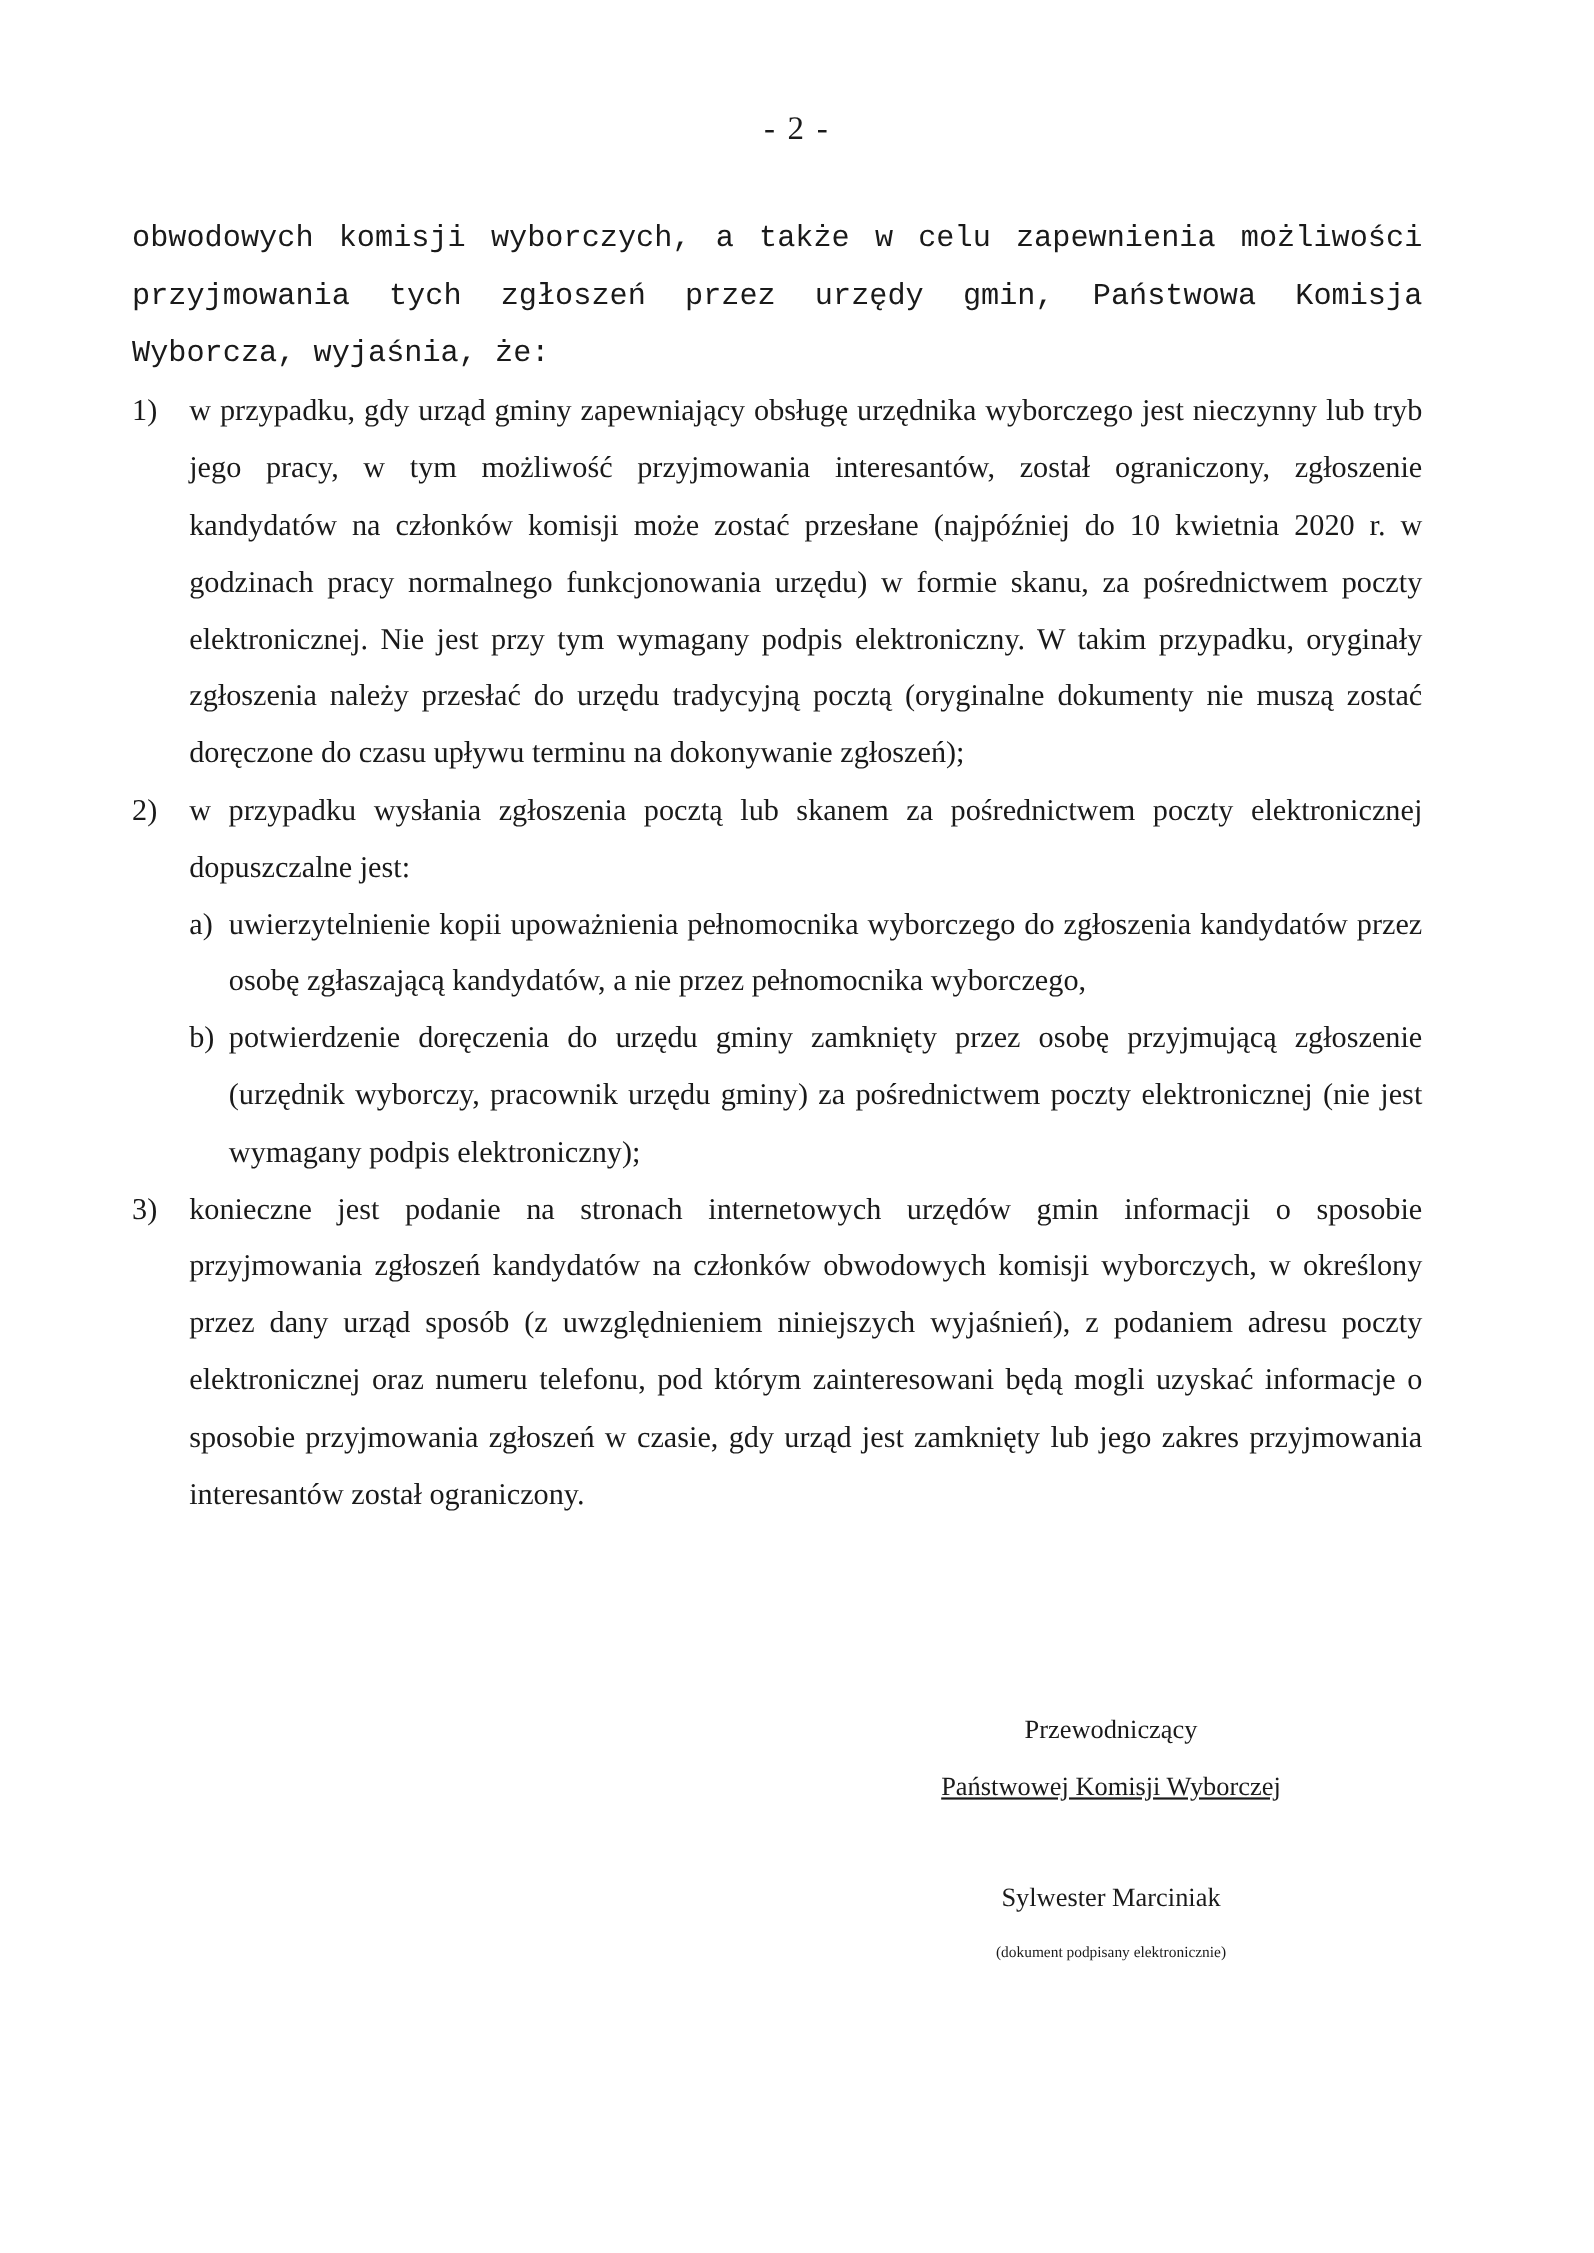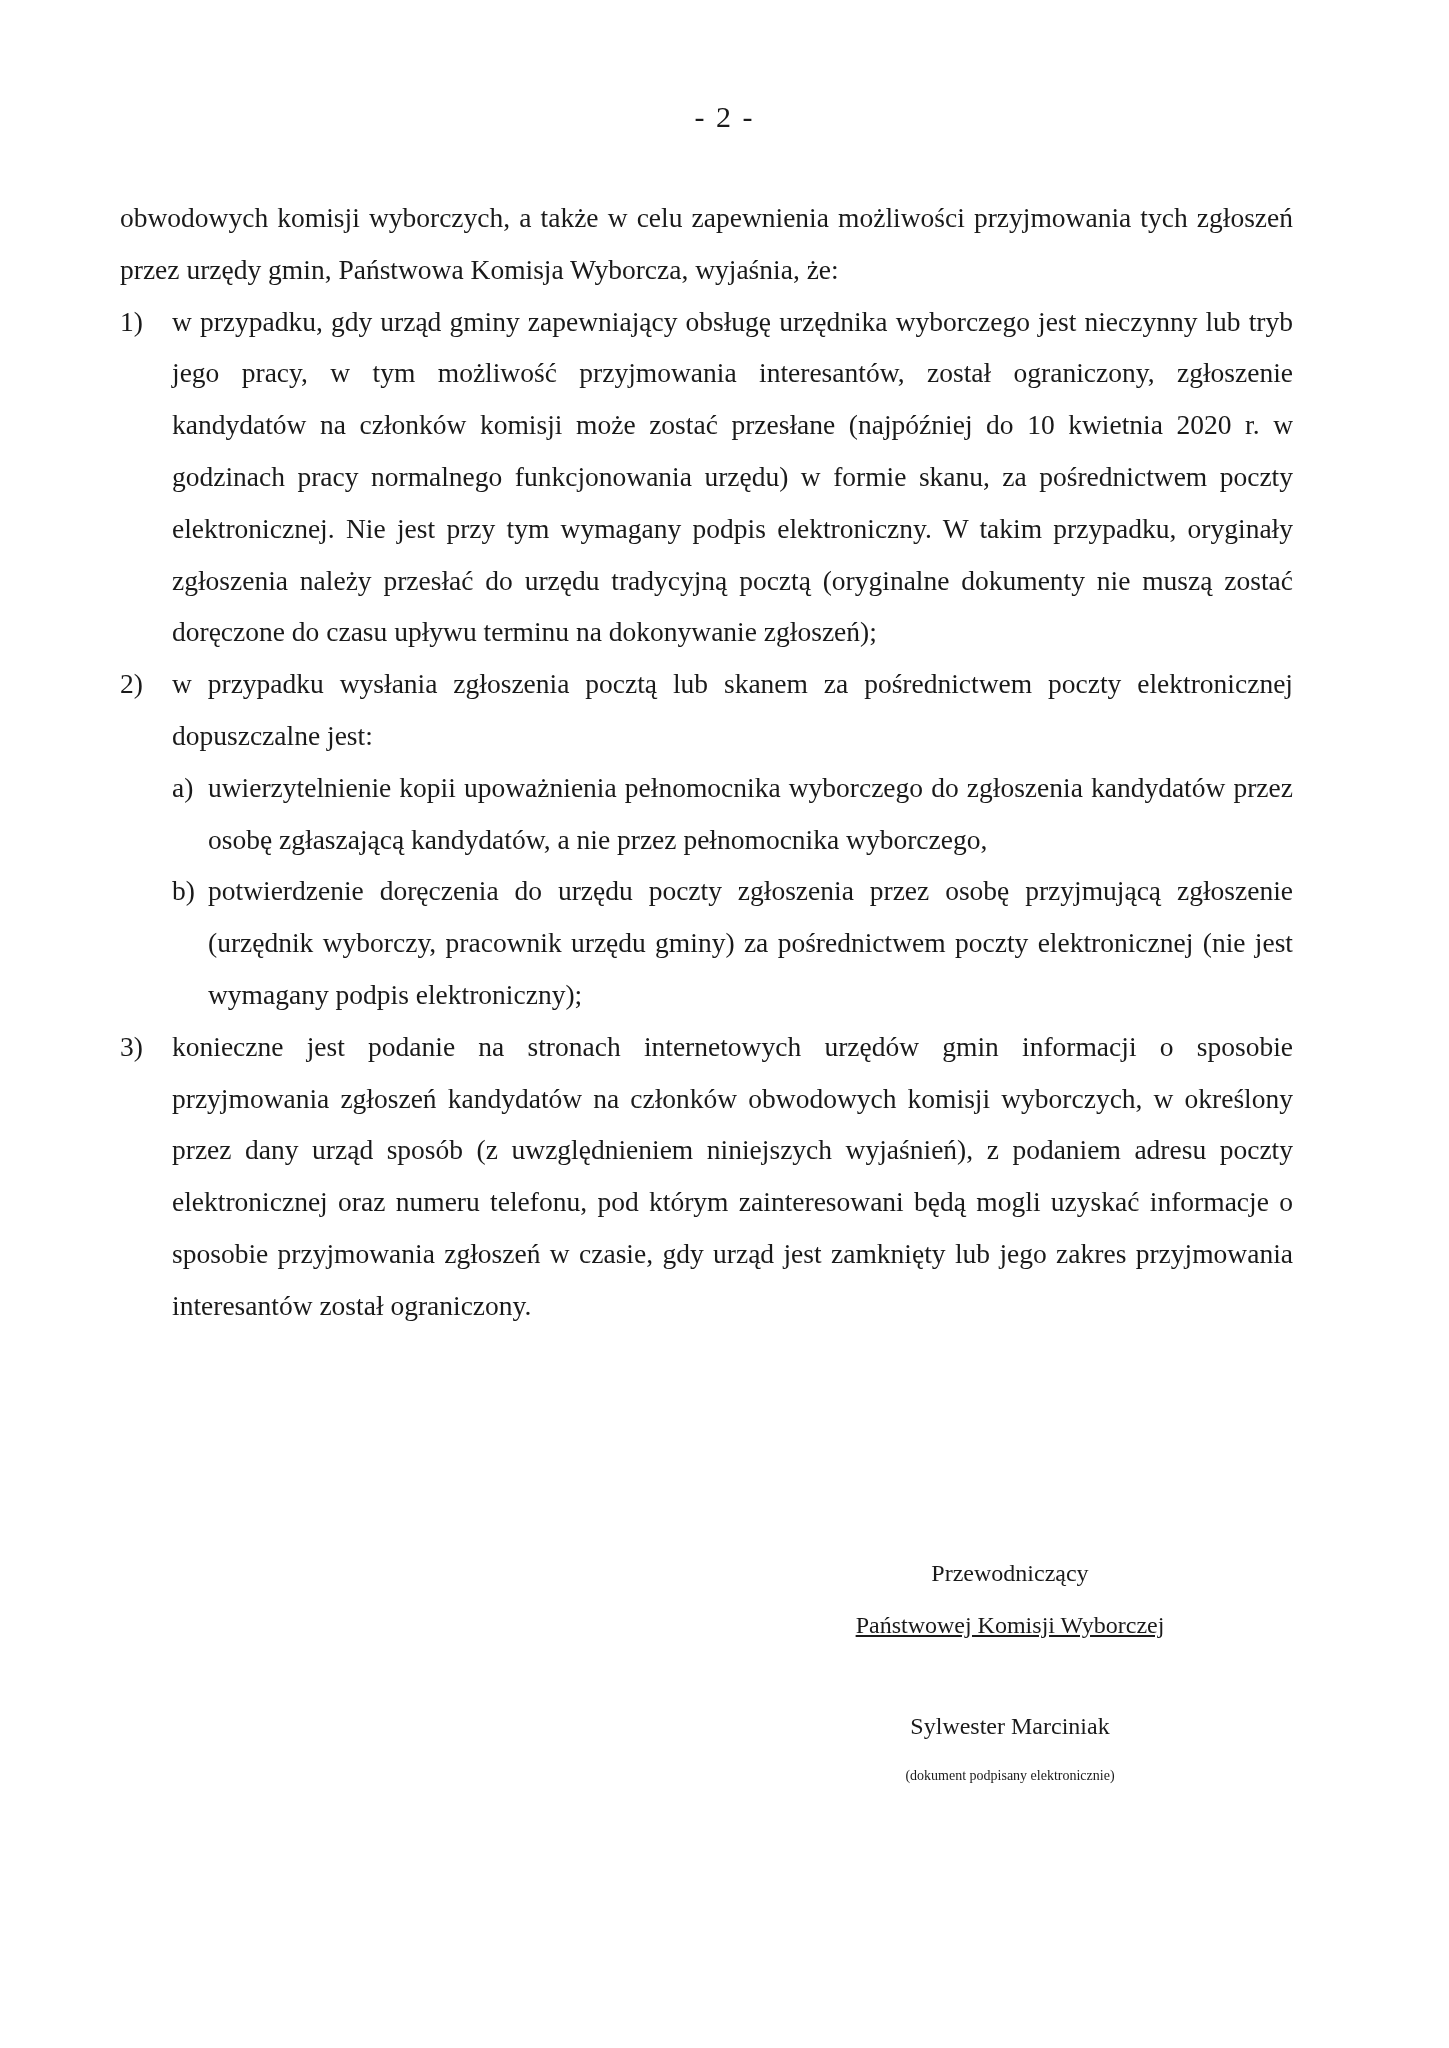--- a/index.html
+++ b/index.html
@@ -9,21 +9,21 @@
     color: #1a1a1a;
   }
   .page-number {
     position: absolute; top: 100px; left: 0; width: 1449px;
     text-align: center; font-size: 30px; letter-spacing: 2px;
   }
   .content {
     position: absolute; left: 120px; top: 192px; width: 1173px;
     font-size: 27.5px; line-height: 51.8px;
   }
-  .para { text-align: justify; text-align-last: left; }
+  .para { text-align: justify; text-align-last: left; font-family: Liberation Mono, monospace; }
   .item { position: relative; padding-left: 52px; text-align: justify; text-align-last: left; }
   .item .marker { position: absolute; left: 0; top: 0; }
   .subitem { position: relative; padding-left: 88px; margin-left: 52px; text-align: justify; text-align-last: left; }
   .subitem .marker { position: absolute; left: 0; top: 0; }
   .subitem .txt { display: block; }
   .signature {
     position: absolute; left: 790px; width: 440px; text-align: center;
     font-size: 24px;
   }
   .sig-title { top: 1560px; }
@@ -47,21 +47,21 @@
   <div class="item">
     <span class="marker">2)</span>
     <span>w przypadku wysłania zgłoszenia pocztą lub skanem za pośrednictwem poczty elektronicznej dopuszczalne jest:</span>
   </div>
   <div class="subitem" style="padding-left:36px;">
     <span class="marker">a)</span>
     <span class="txt">uwierzytelnienie kopii upoważnienia pełnomocnika wyborczego do zgłoszenia kandydatów przez osobę zgłaszającą kandydatów, a nie przez pełnomocnika wyborczego,</span>
   </div>
   <div class="subitem" style="padding-left:36px;">
     <span class="marker">b)</span>
-    <span class="txt">potwierdzenie doręczenia do urzędu poczty zgłoszenia przez osobę przyjmującą zgłoszenie (urzędnik wyborczy, pracownik urzędu gminy) za pośrednictwem poczty elektronicznej (nie jest wymagany podpis elektroniczny);</span>
+    <span class="txt">potwierdzenie doręczenia do urzędu gminy zamknięty przez osobę przyjmującą zgłoszenie (urzędnik wyborczy, pracownik urzędu gminy) za pośrednictwem poczty elektronicznej (nie jest wymagany podpis elektroniczny);</span>
   </div>
 
   <div class="item">
     <span class="marker">3)</span>
     <span>konieczne jest podanie na stronach internetowych urzędów gmin informacji o sposobie przyjmowania zgłoszeń kandydatów na członków obwodowych komisji wyborczych, w określony przez dany urząd sposób (z uwzględnieniem niniejszych wyjaśnień), z podaniem adresu poczty elektronicznej oraz numeru telefonu, pod którym zainteresowani będą mogli uzyskać informacje o sposobie przyjmowania zgłoszeń w czasie, gdy urząd jest zamknięty lub jego zakres przyjmowania interesantów został ograniczony.</span>
   </div>
 </div>
 
 <div class="signature sig-title">Przewodniczący</div>
 <div class="signature sig-org">Państwowej Komisji Wyborczej</div>

